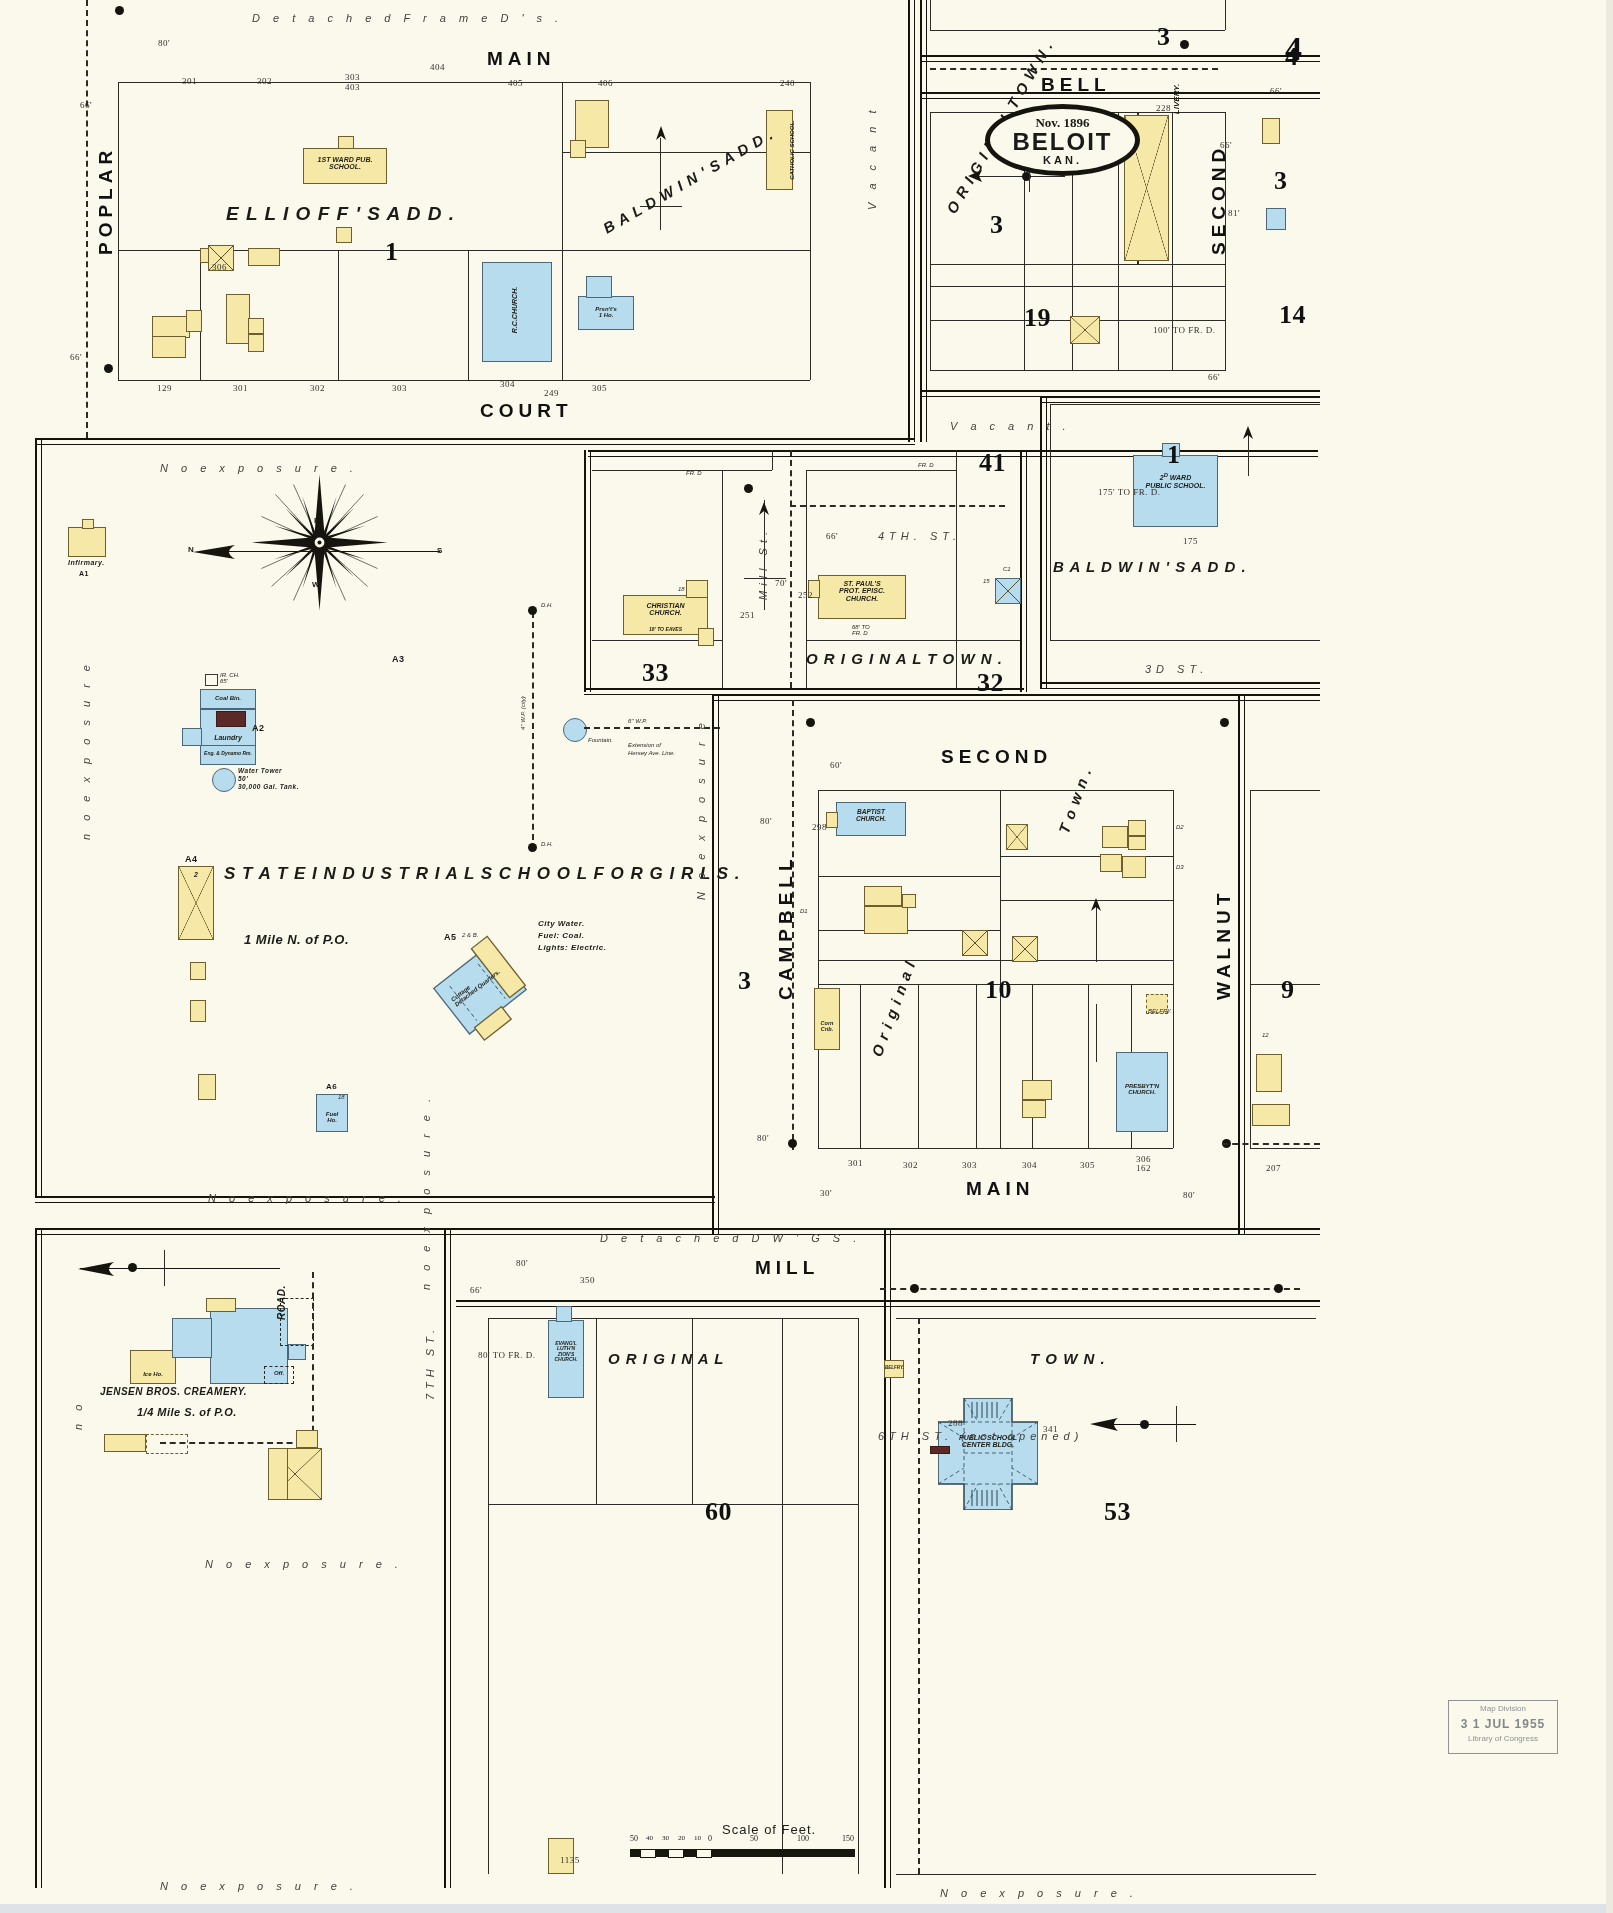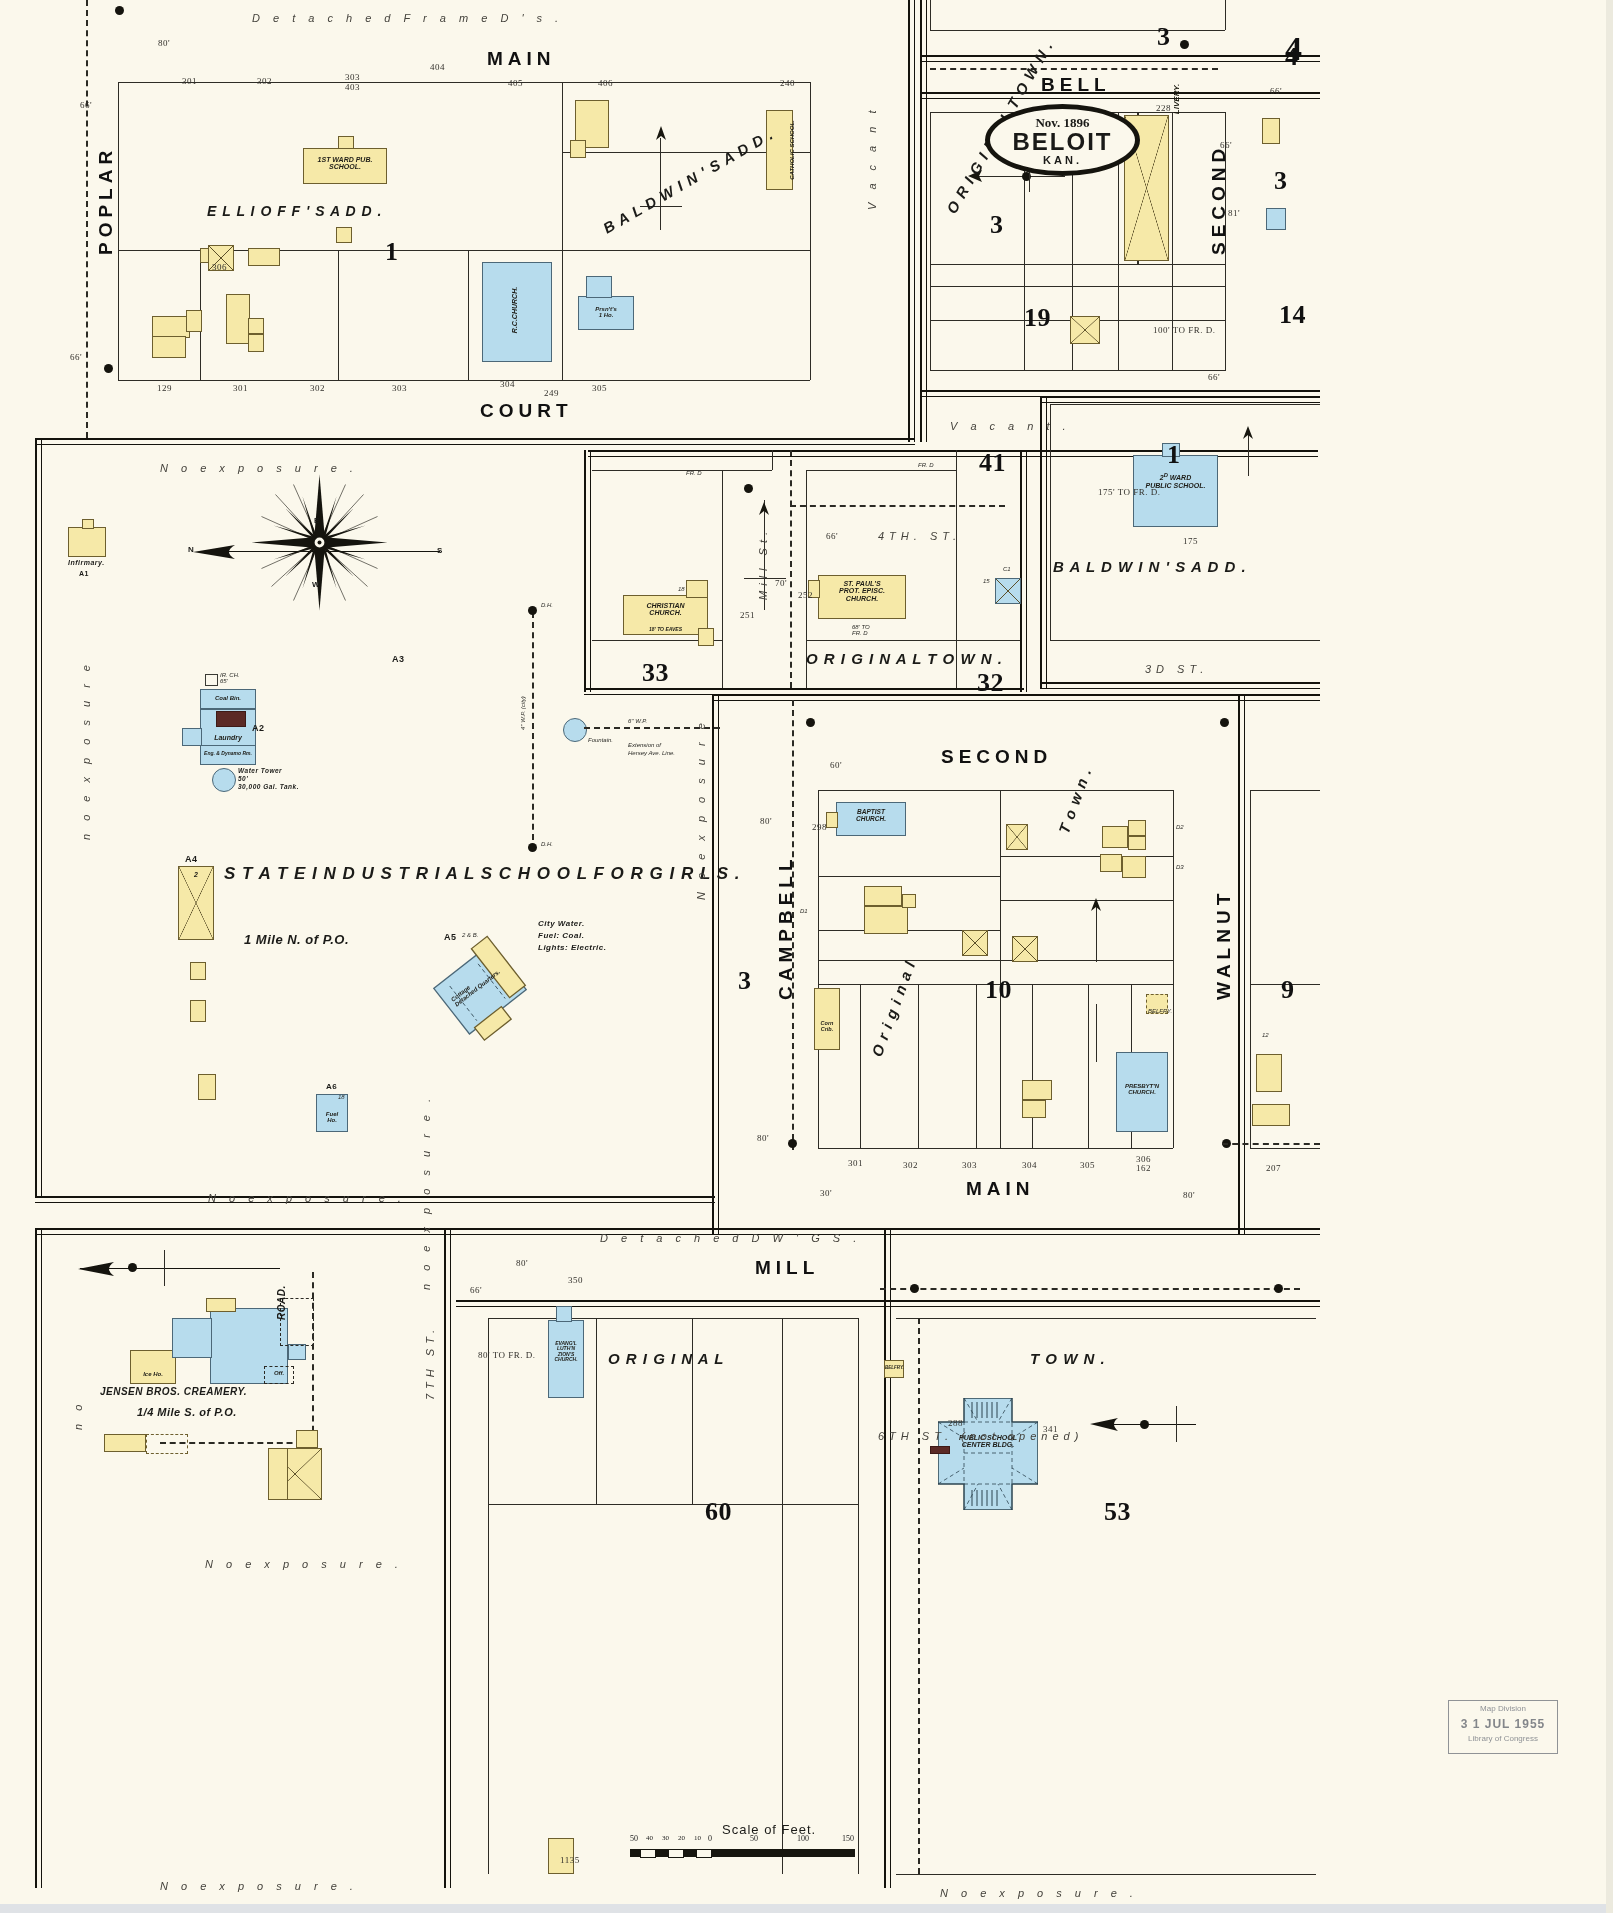--- a/index.html
+++ b/index.html
@@ -564,21 +564,21 @@
       <div class="lbl streetname" style="left: 95px; top: 255px; transform: rotate(-90deg); transform-origin: 0px 0px;">POPLAR</div>
       <div class="lbl streetname" style="left: 1041px; top: 74px;">BELL</div>
       <div class="lbl streetname" style="left: 1208px; top: 255px; transform: rotate(-90deg); transform-origin: 0px 0px;">SECOND</div>
       <div class="lbl streetname" style="left: 941px; top: 746px;">SECOND</div>
       <div class="lbl streetname" style="left: 966px; top: 1178px;">MAIN</div>
       <div class="lbl streetname" style="left: 775px; top: 1000px; transform: rotate(-90deg); transform-origin: 0px 0px;">CAMPBELL</div>
       <div class="lbl streetname" style="left: 1213px; top: 1000px; transform: rotate(-90deg); transform-origin: 0px 0px;">WALNUT</div>
       <div class="lbl streetname" style="left: 755px; top: 1257px;">MILL</div>
     </div>
   <div id="additions-layer">
-      <div class="lbl " style="left: 207px; top: 203px; font-size: 14px; letter-spacing: 1px; font-weight: 700;">E L L I O F F ' S    A D D .</div>
+      <div class="lbl " style="left: 226px; top: 203px; font-size: 19px; letter-spacing: 1px; font-weight: 700;">E L L I O F F ' S    A D D .</div>
       <div class="lbl " style="left: 600px; top: 222px; transform: rotate(-30deg); transform-origin: 0px 0px; font-size: 15px; letter-spacing: 1px; font-weight: 700;">B A L D W I N ' S    A D D .</div>
       <div class="lbl " style="left: 1053px; top: 558px; font-size: 15px; letter-spacing: 1px; font-weight: 700;">B A L D W I N ' S    A D D .</div>
       <div class="lbl " style="left: 943px; top: 208px; transform: rotate(-60deg); transform-origin: 0px 0px; font-size: 15px; letter-spacing: 1px; font-weight: 700;">O R I G I N A L   T O W N .</div>
       <div class="lbl " style="left: 806px; top: 650px; font-size: 15px; letter-spacing: 1px; font-weight: 700;">O R I G I N A L   T O W N .</div>
       <div class="lbl " style="left: 868px; top: 1053px; transform: rotate(-70deg); transform-origin: 0px 0px; font-size: 15px; letter-spacing: 1px; font-weight: 700;">O r i g i n a l</div>
       <div class="lbl " style="left: 608px; top: 1350px; font-size: 15px; letter-spacing: 1px; font-weight: 700;">O R I G I N A L</div>
       <div class="lbl " style="left: 1030px; top: 1350px; font-size: 15px; letter-spacing: 1px; font-weight: 700;">T O W N .</div>
       <div class="lbl " style="left: 1055px; top: 830px; transform: rotate(-70deg); transform-origin: 0px 0px; font-size: 15px; letter-spacing: 1px; font-weight: 700;">T o w n .</div>
     </div>
   <div id="blocknums-layer">
@@ -634,21 +634,21 @@
       <div class="lbl num" style="left: 392px; top: 383px;">303</div>
       <div class="lbl num" style="left: 500px; top: 379px;">304</div>
       <div class="lbl num" style="left: 500px; top: 388px; margin-left: 44px;">249</div>
       <div class="lbl num" style="left: 592px; top: 383px;">305</div>
       <div class="lbl num" style="left: 212px; top: 262px;">306</div>
       <div class="lbl num" style="left: 1156px; top: 103px;">228</div>
       <div class="lbl num" style="left: 1183px; top: 536px;">175</div>
       <div class="lbl num" style="left: 740px; top: 610px;">251</div>
       <div class="lbl num" style="left: 798px; top: 590px;">252</div>
       <div class="lbl num" style="left: 812px; top: 822px;">298</div>
-      <div class="lbl num" style="left: 568px; top: 1275px;">350</div>
+      <div class="lbl num" style="left: 580px; top: 1275px;">350</div>
       <div class="lbl num" style="left: 948px; top: 1418px;">288</div>
       <div class="lbl num" style="left: 1043px; top: 1424px;">341</div>
       <div class="lbl num" style="left: 848px; top: 1158px;">301</div>
       <div class="lbl num" style="left: 903px; top: 1160px;">302</div>
       <div class="lbl num" style="left: 962px; top: 1160px;">303</div>
       <div class="lbl num" style="left: 1022px; top: 1160px;">304</div>
       <div class="lbl num" style="left: 1080px; top: 1160px;">305</div>
       <div class="lbl num" style="left: 1136px; top: 1154px;">306</div>
       <div class="lbl num" style="left: 1136px; top: 1163px;">162</div>
       <div class="lbl num" style="left: 1266px; top: 1163px;">207</div>

